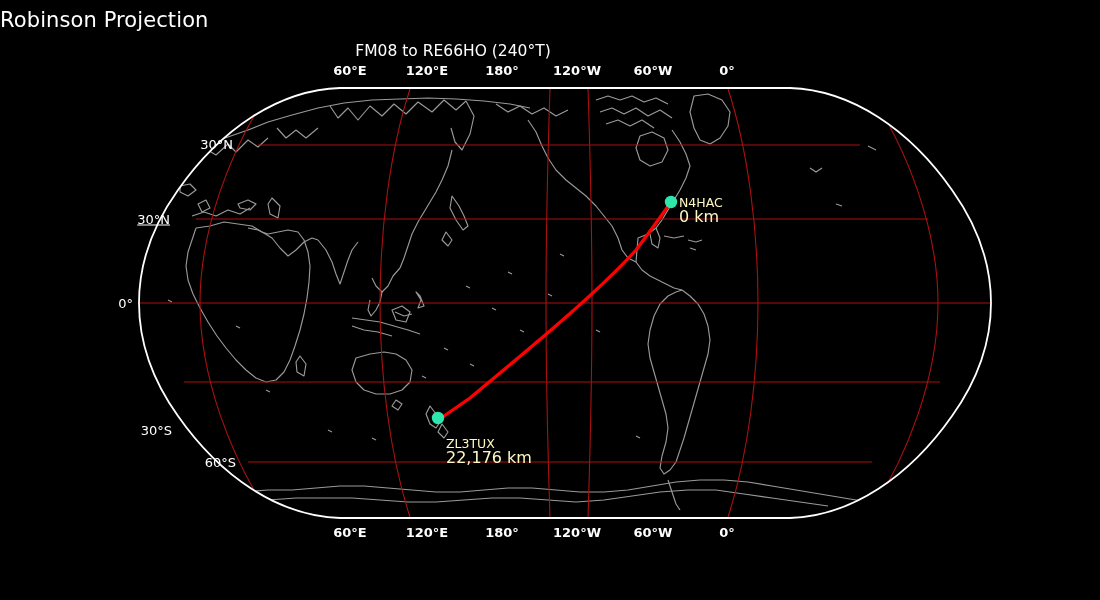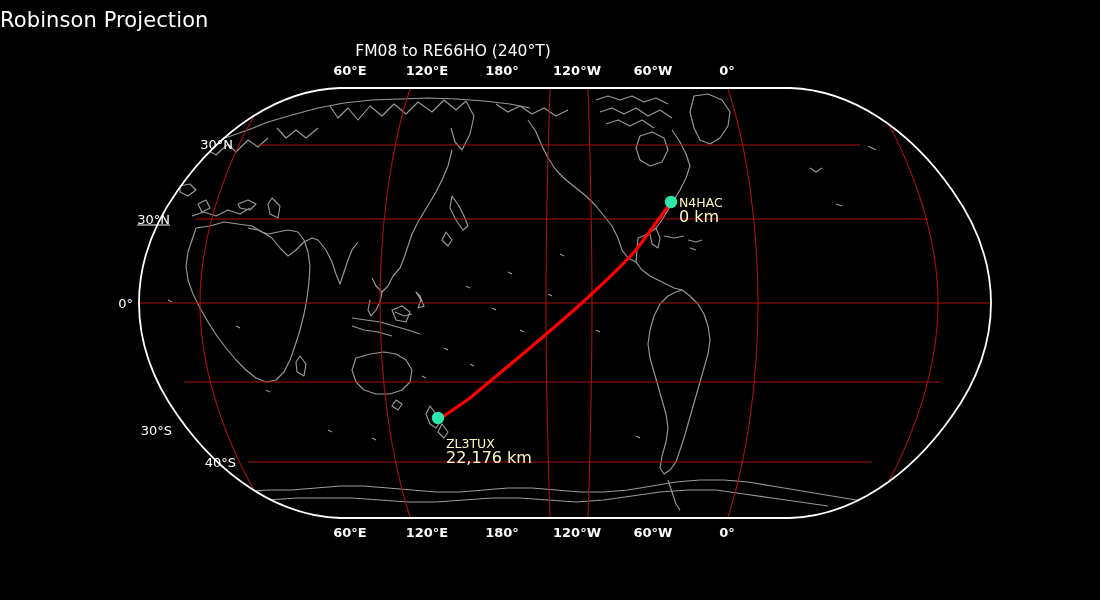--- a/index.html
+++ b/index.html
@@ -292,21 +292,21 @@
   <div class="lon-label" style="left:427px; top:525px;">120°E</div>
   <div class="lon-label" style="left:502px; top:525px;">180°</div>
   <div class="lon-label" style="left:577px; top:525px;">120°W</div>
   <div class="lon-label" style="left:653px; top:525px;">60°W</div>
   <div class="lon-label" style="left:727px; top:525px;">0°</div>
 
   <div class="lat-label" style="left:173px; top:144px; width:60px;">30°N</div>
   <div class="lat-label" style="left:110px; top:219px; width:60px;text-decoration:underline;">30°N</div>
   <div class="lat-label" style="left:78px; top:303px; width:55px;">0°</div>
   <div class="lat-label" style="left:112px; top:393px; width:60px;margin-top:37px;">30°S</div>
-  <div class="lat-label" style="left:176px; top:462px; width:60px;">40°S</div>
+  <div class="lat-label" style="left:176px; top:462px; width:60px;">60°S</div>
 
   <div class="pt-label" style="left:679px; top:196px;">
     <div>N4HAC</div>
     <div class="dist">0 km</div>
   </div>
 
   <div class="pt-label" style="left:446px; top:437px;">
     <div>ZL3TUX</div>
     <div class="dist">22,176 km</div>
   </div>

